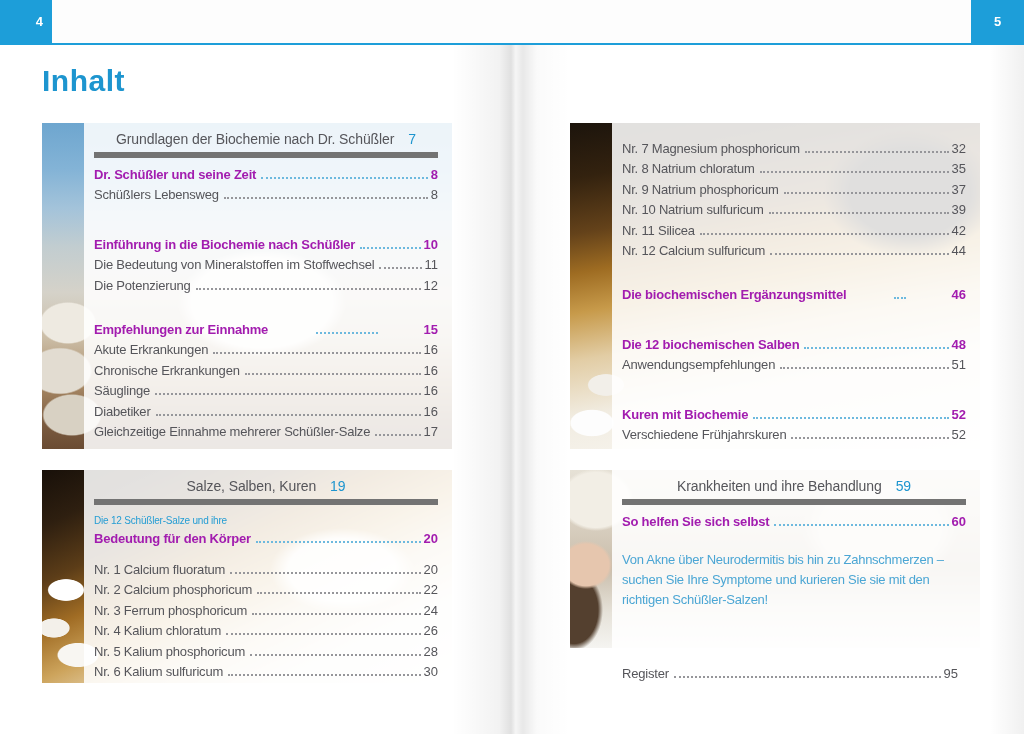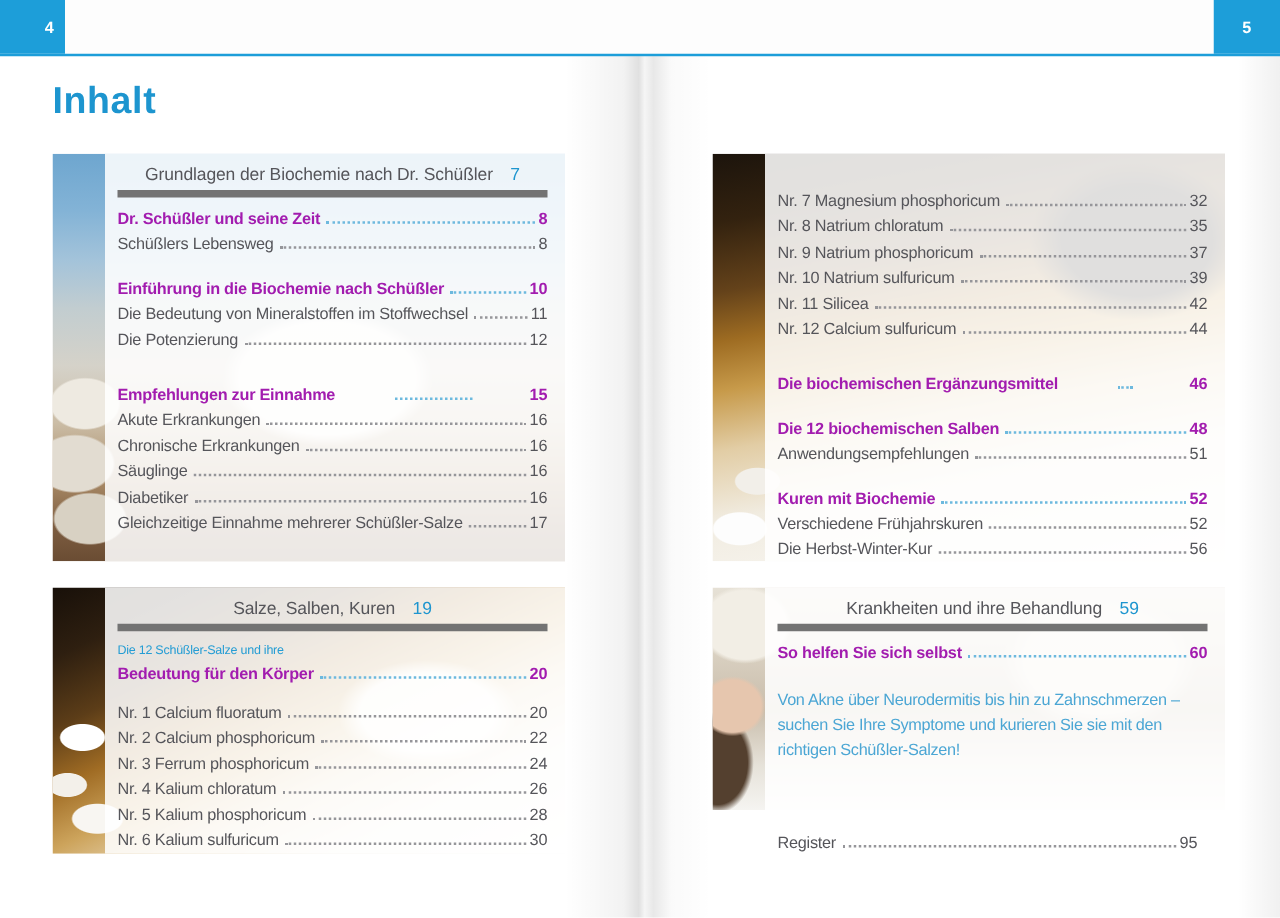--- a/index.html
+++ b/index.html
@@ -20,33 +20,33 @@
   
   .doc-title{position:absolute;left:42px;top:64px;font-size:30px;font-weight:bold;color:#1d95cf;letter-spacing:0.5px;}
   
   .block{position:absolute;width:410px;overflow:hidden;}
   .block .photo{position:absolute;top:0;left:0;right:0;bottom:0;}
   .block .overlay{position:absolute;top:0;bottom:0;left:42px;right:0;background:rgba(255,255,255,0.87);}
   .block .content{position:relative;padding:8px 14px 0 52px;box-sizing:border-box;height:100%;}
   #block-l1{left:42px;top:123px;height:326px;}
   #block-l2{left:42px;top:470px;height:213px;}
   #block-r1{left:570px;top:123px;height:326px;}
-  #block-r1 .content{padding-top:28px;}
+  #block-r1 .content{padding-top:16px;}
   #block-r2{left:570px;top:470px;height:178px;}
   
   .sec-head{display:flex;justify-content:center;align-items:baseline;border-bottom:6px solid #737373;padding-bottom:5px;margin-bottom:7px;font-size:14px;color:#55555a;letter-spacing:-0.1px;gap:14px;}
   .sec-head .sh-pg{color:#1d95cf;}
   
   .row{display:flex;align-items:baseline;font-size:13px;line-height:20.4px;color:#55555a;}
   .row .lbl{white-space:nowrap;letter-spacing:-0.2px;}
   .row .dots{flex:1;border-bottom:2px dotted #96969a;margin:0 3px 4px 5px;min-width:8px;}
   .row .pg{white-space:nowrap;}
   .row.hl{color:#a21caf;font-weight:bold;}
   .row.hl .dots{border-color:#6db9de;}
-  .row.gap{margin-top:15px;}
+  .row.gap{margin-top:29px;}
   .row.gap24{margin-top:24px;gap:43px;}
   .row.gap-sm{margin-top:12px;}
   .ml-line1{font-size:10px;line-height:18px;color:#259dd4;font-weight:normal;letter-spacing:-0.2px;margin-top:2px;white-space:nowrap;}
   
   .teaser{margin-top:18px;font-size:13px;color:#4ba6d4;line-height:20px;letter-spacing:-0.25px;}
   .teaser div{white-space:nowrap;}
   
   .register{position:absolute;left:570px;top:664px;width:410px;padding:0 22px 0 52px;box-sizing:border-box;}
   
   .photo-stones{background:

